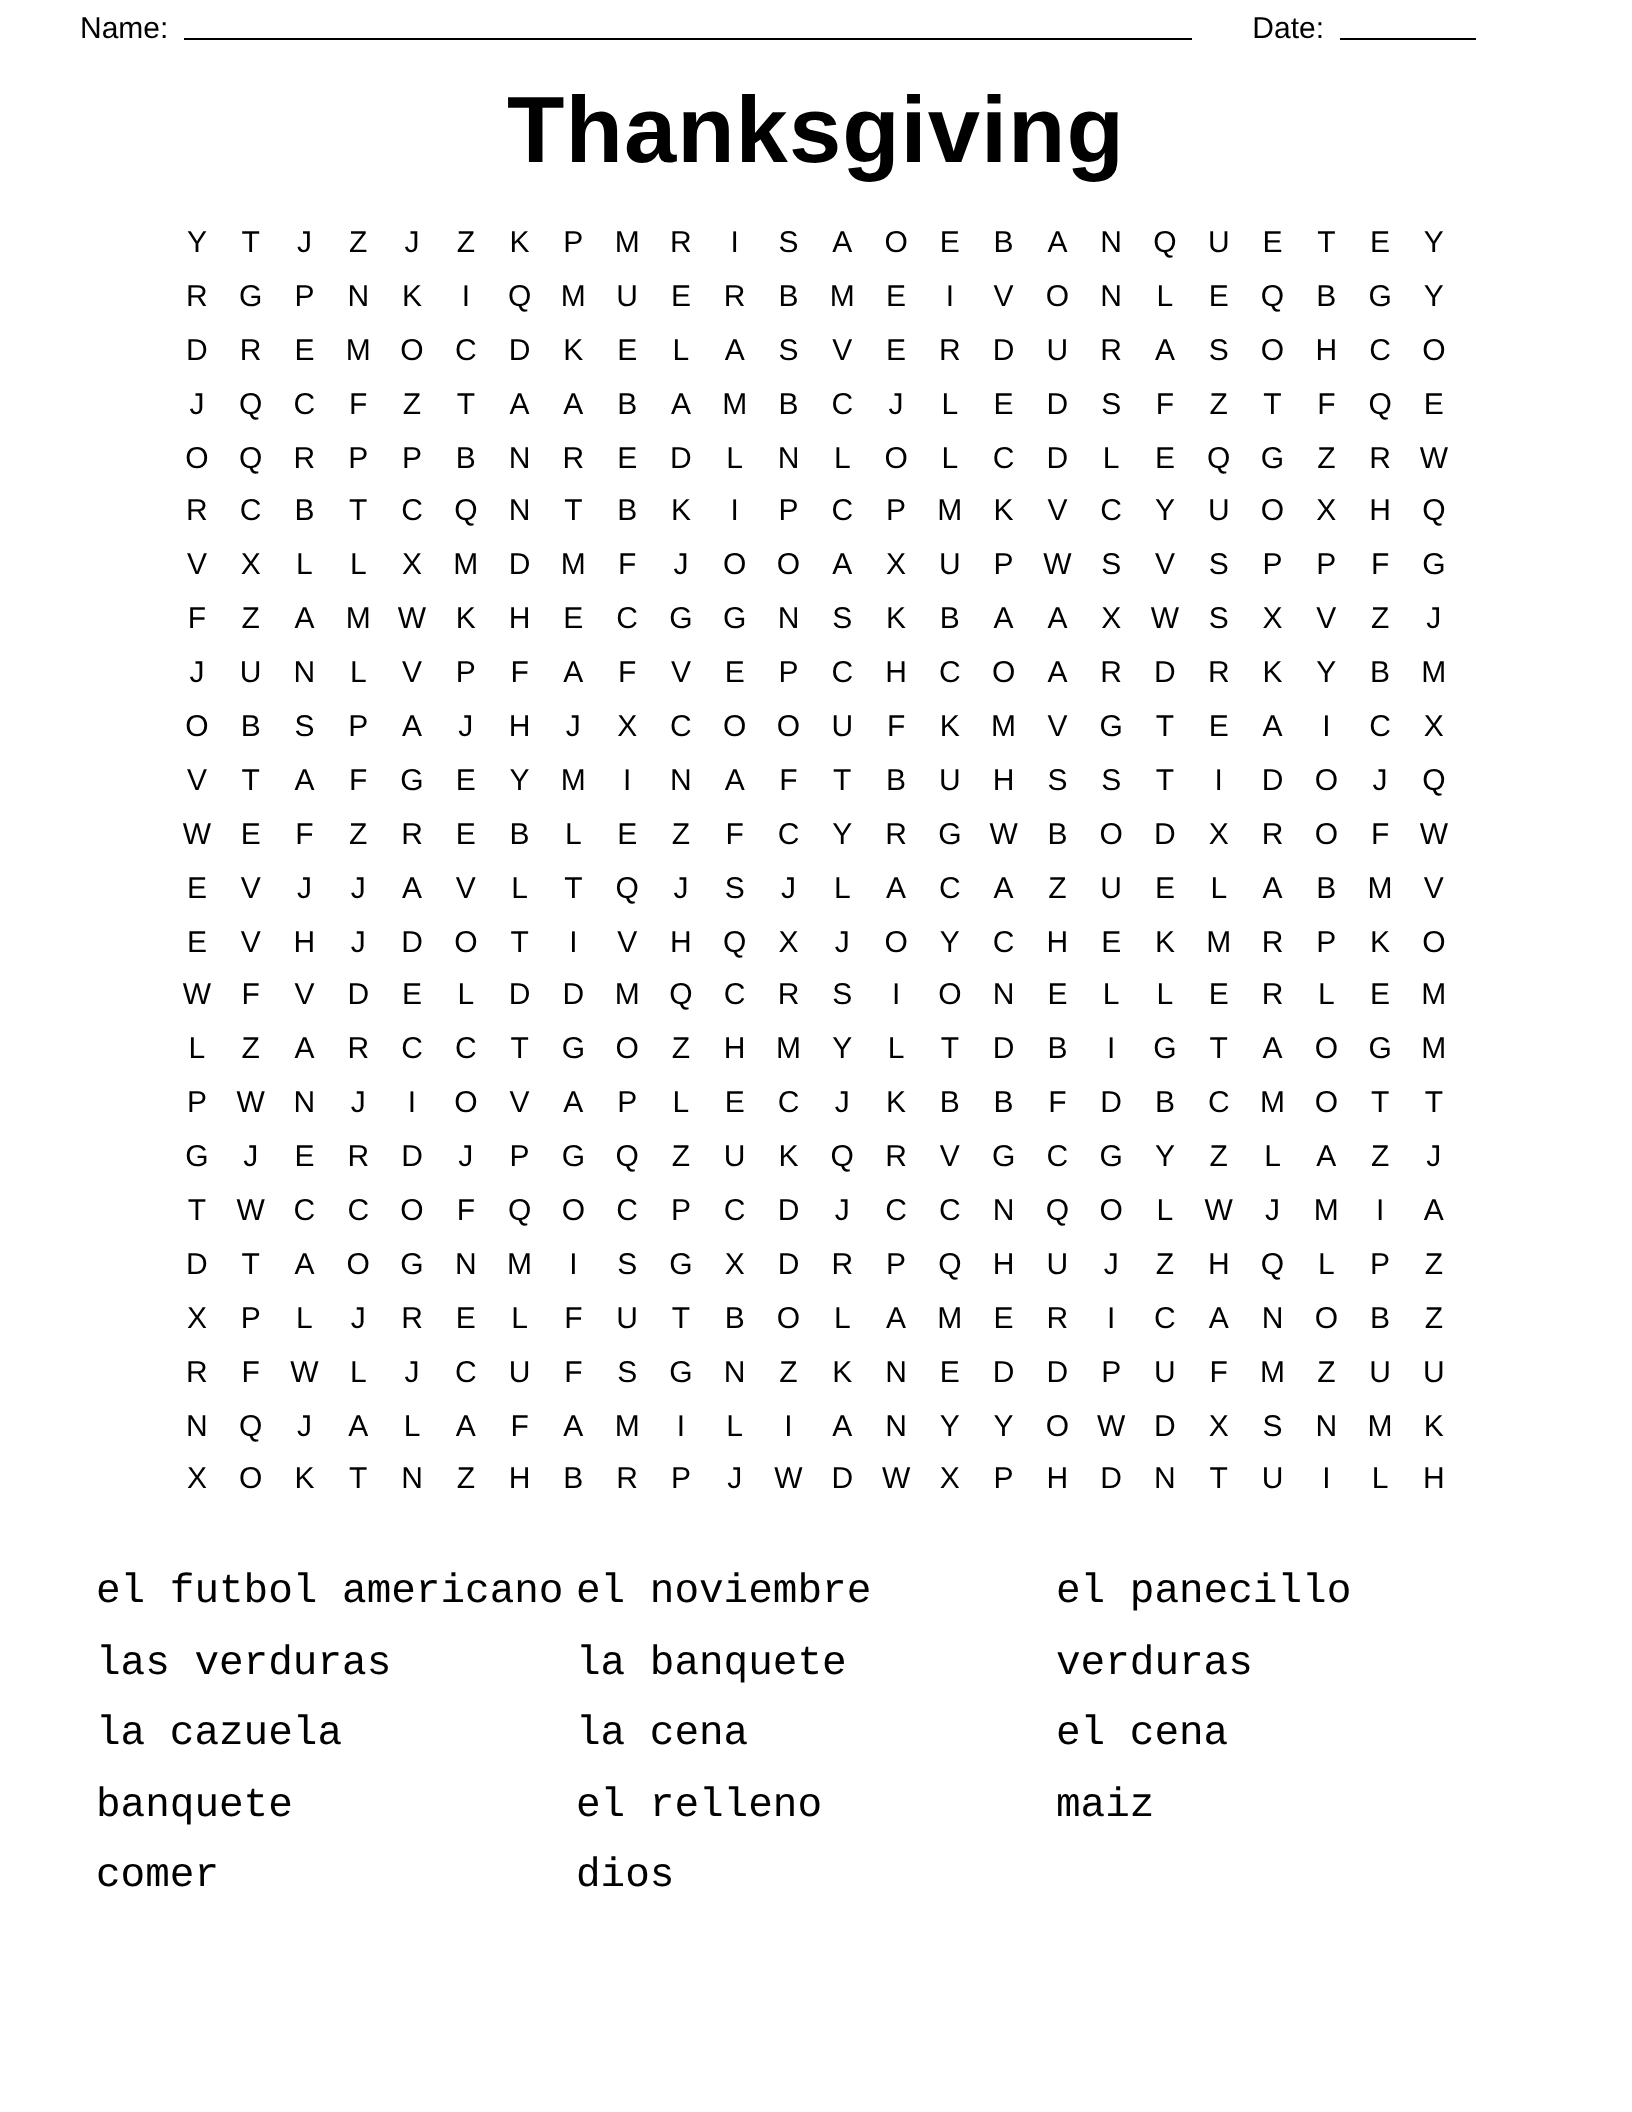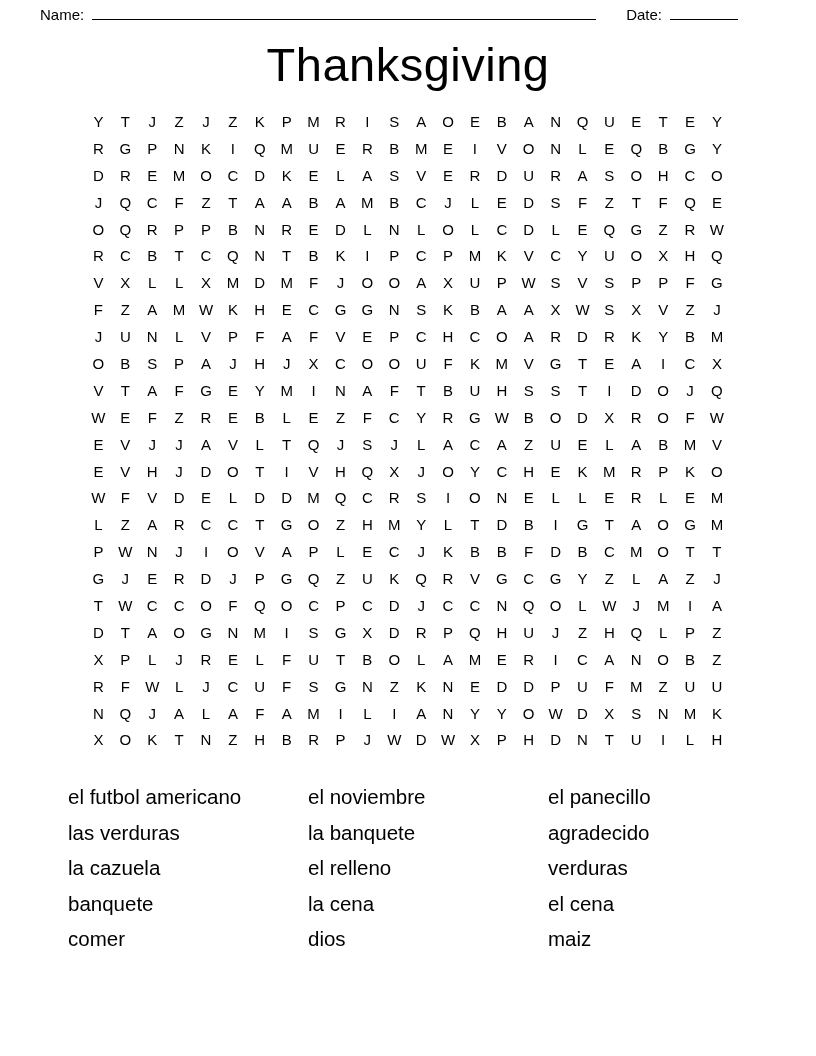--- a/index.html
+++ b/index.html
@@ -28,21 +28,21 @@
     margin: 0 30px 0 8px;
   }
   .date-line {
     width: 68px;
     margin-left: 8px;
   }
   
   .title {
     text-align: center;
     font-size: 47px;
-    font-weight: normal;
+    font-weight: bold;
     letter-spacing: 0.5px;
     margin-top: 14px;
   }
   
   .grid {
     width: 646px;
     margin: 16px auto 0 auto;
   }
   .grid-row {
     display: flex;
@@ -53,21 +53,22 @@
     height: 26.9px;
     display: flex;
     align-items: center;
     justify-content: center;
     font-size: 15px;
     font-weight: 500;
   }
   
   .word-list {
     display: flex;
-    margin: 26px 0 0 68px;
+    margin: 26px 0 0 48px;
+    font-family: Liberation Mono, monospace;
   }
   .word-col { width: 240px; }
   .word-item {
     font-size: 20.5px;
     line-height: 35.5px;
     white-space: nowrap;
   }
 </style>
 </head>
 <body>
@@ -712,24 +713,23 @@
   <div class="word-col">
       <div class="word-item">el futbol americano</div>
       <div class="word-item">las verduras</div>
       <div class="word-item">la cazuela</div>
       <div class="word-item">banquete</div>
       <div class="word-item">comer</div>
     </div>
   <div class="word-col">
       <div class="word-item">el noviembre</div>
       <div class="word-item">la banquete</div>
+      <div class="word-item">la cena</div>
       <div class="word-item">el relleno</div>
-      <div class="word-item">la cena</div>
       <div class="word-item">dios</div>
     </div>
   <div class="word-col">
       <div class="word-item">el panecillo</div>
-      <div class="word-item">agradecido</div>
       <div class="word-item">verduras</div>
       <div class="word-item">el cena</div>
       <div class="word-item">maiz</div>
     </div>
 </div>
 
 </body></html>

